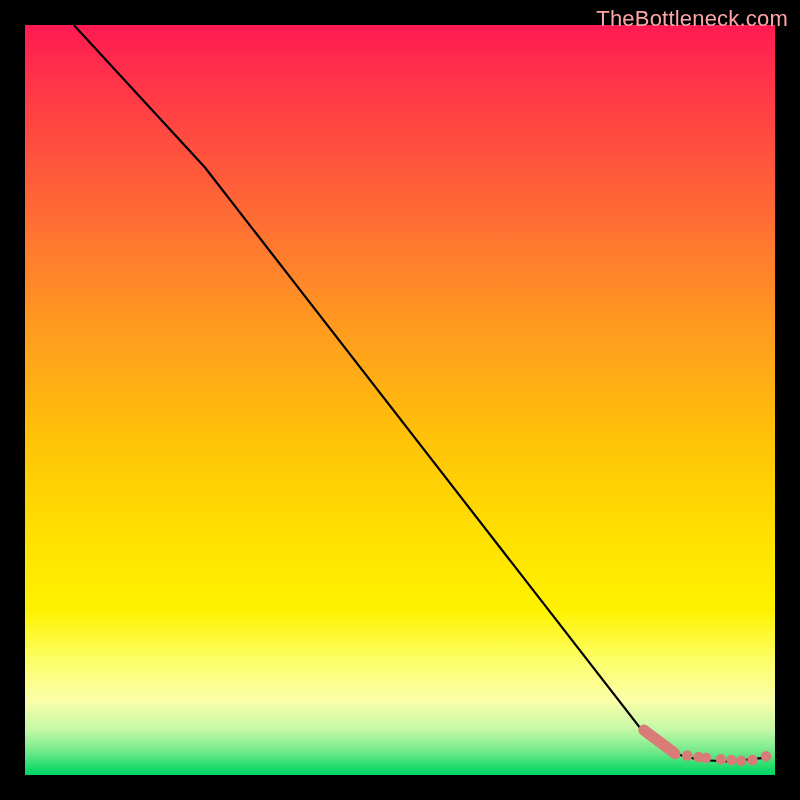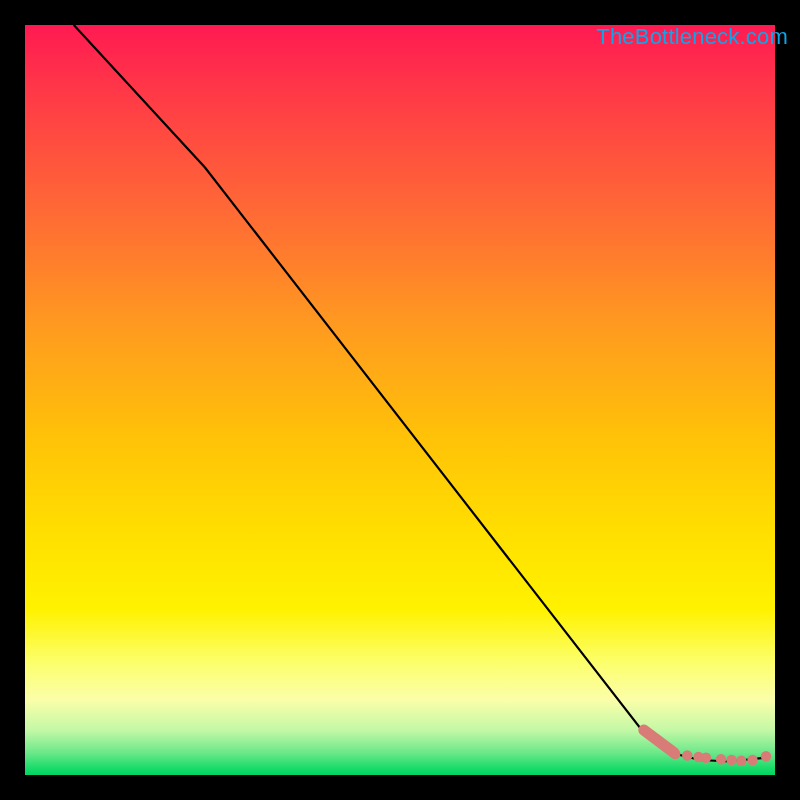--- a/index.html
+++ b/index.html
@@ -29,25 +29,24 @@
     #fbfea9 90%,
     #c4f8a6 94%,
     #6de88a 97%,
     #1ddc6b 99%,
     #00d563 100%);
 }
 .attribution {
   position: absolute;
   top: 6px;
   right: 12px;
-  color: #0ea5e9;
+  color: #fca5a5;
   font-size: 22px;
   font-weight: 500;
   letter-spacing: 0.2px;
-  margin-top: 18px;
 }
 svg.overlay {
   position: absolute;
   left: 0;
   top: 0;
   width: 750px;
   height: 750px;
   overflow: visible;
 }
 .main-line {

